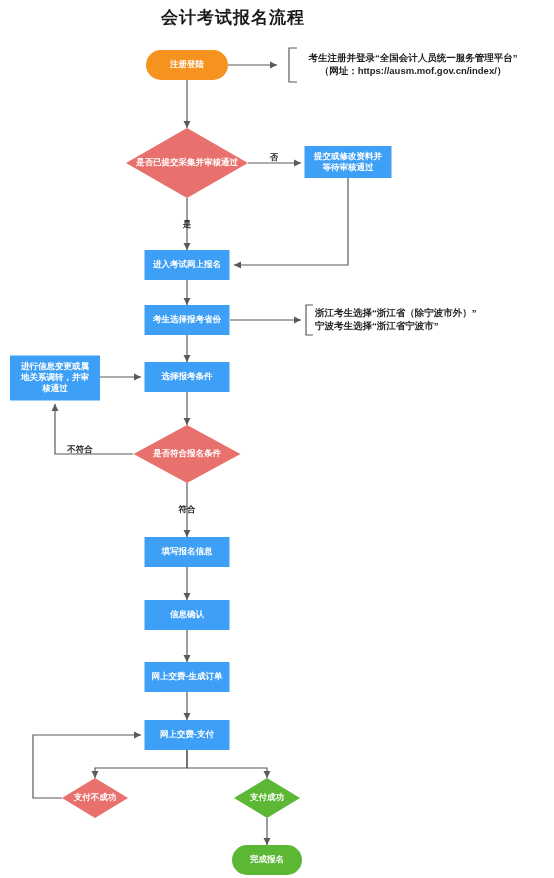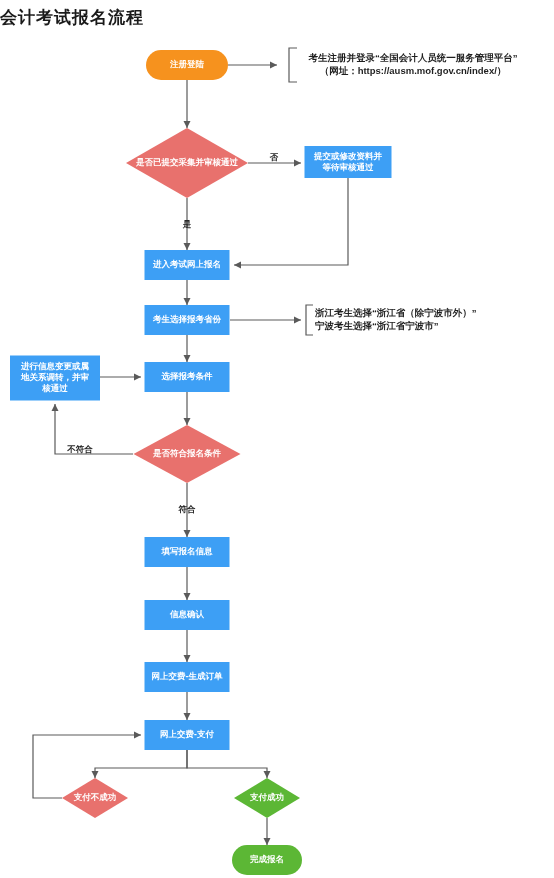--- a/index.html
+++ b/index.html
@@ -7,21 +7,21 @@
     width:554px;height:878px;
     background:#ffffff;
     font-family:"Liberation Sans","DejaVu Sans",sans-serif;
     overflow:hidden;
     position:relative;
   }
   #chart-root{position:absolute;left:0;top:0;width:554px;height:878px;}
   .page-title{
     position:absolute;
     left:0;top:6px;width:466px;
-    text-align:left;
+    text-align:center;
     font-size:17px;
     font-weight:bold;
     color:#1a1a1a;
     letter-spacing:1px;
   }
   svg{position:absolute;left:0;top:0;}
   .node-label{
     font-size:8.5px;
     font-weight:bold;
     fill:#ffffff;

